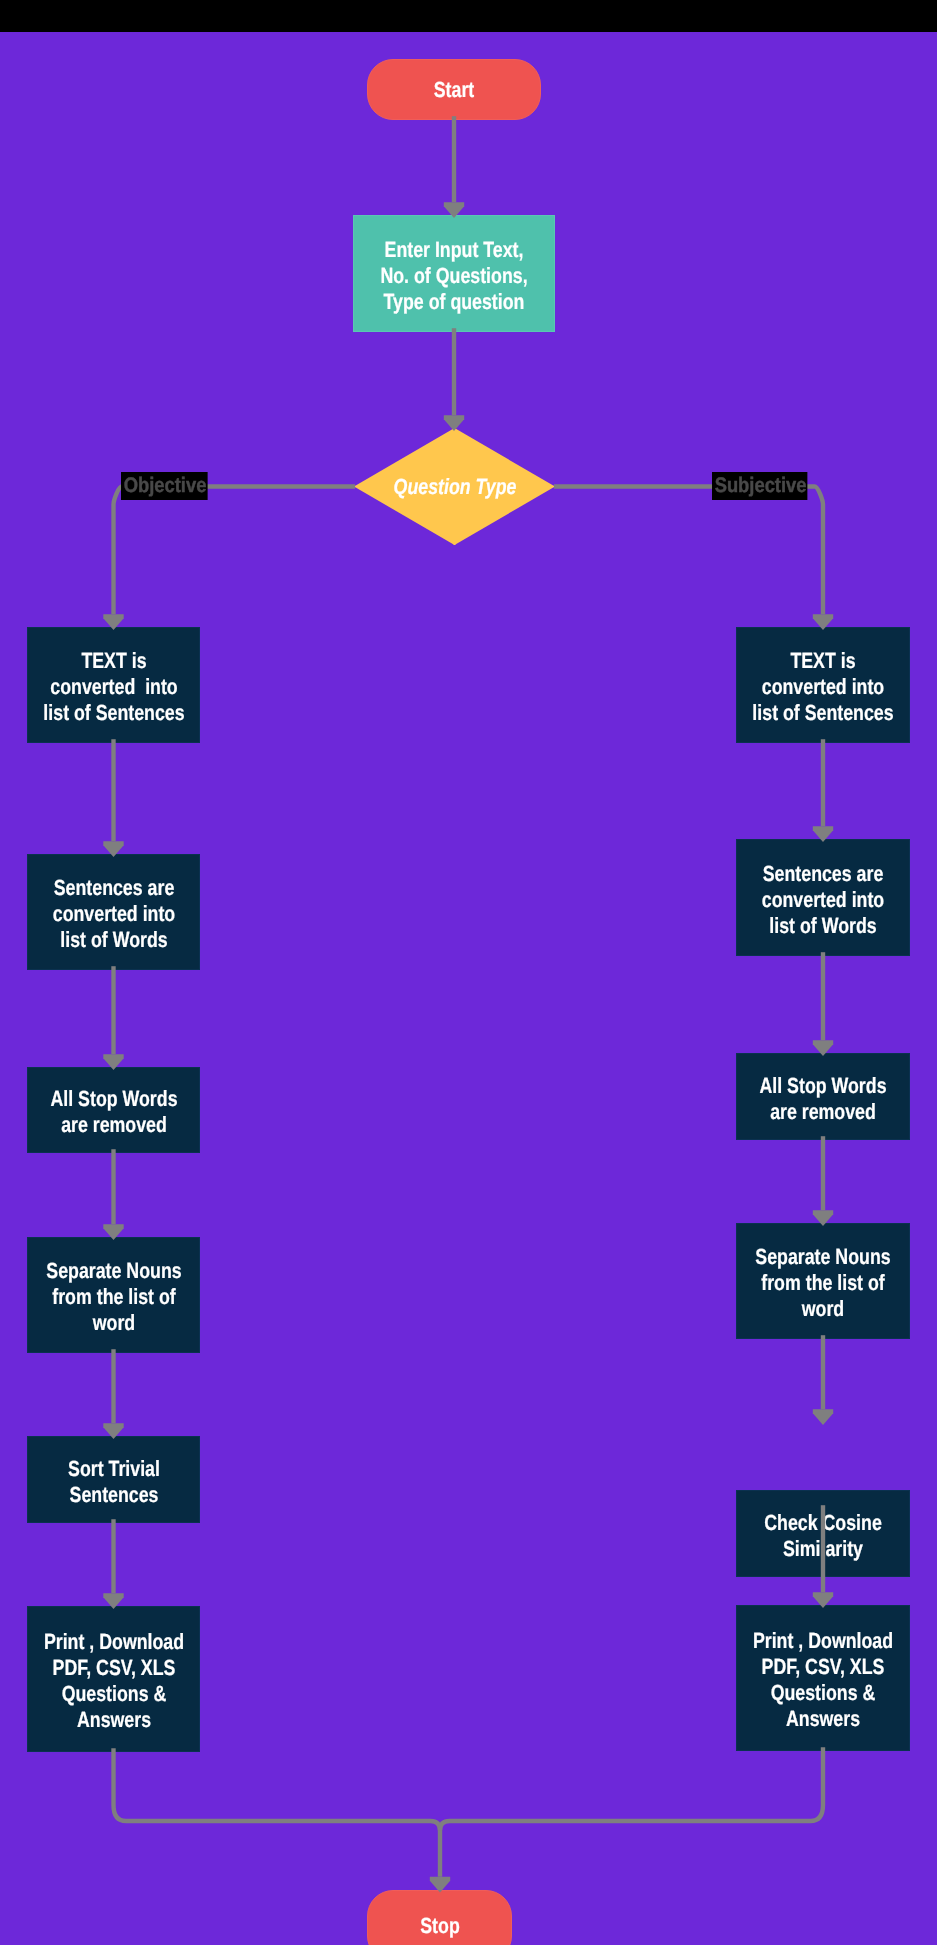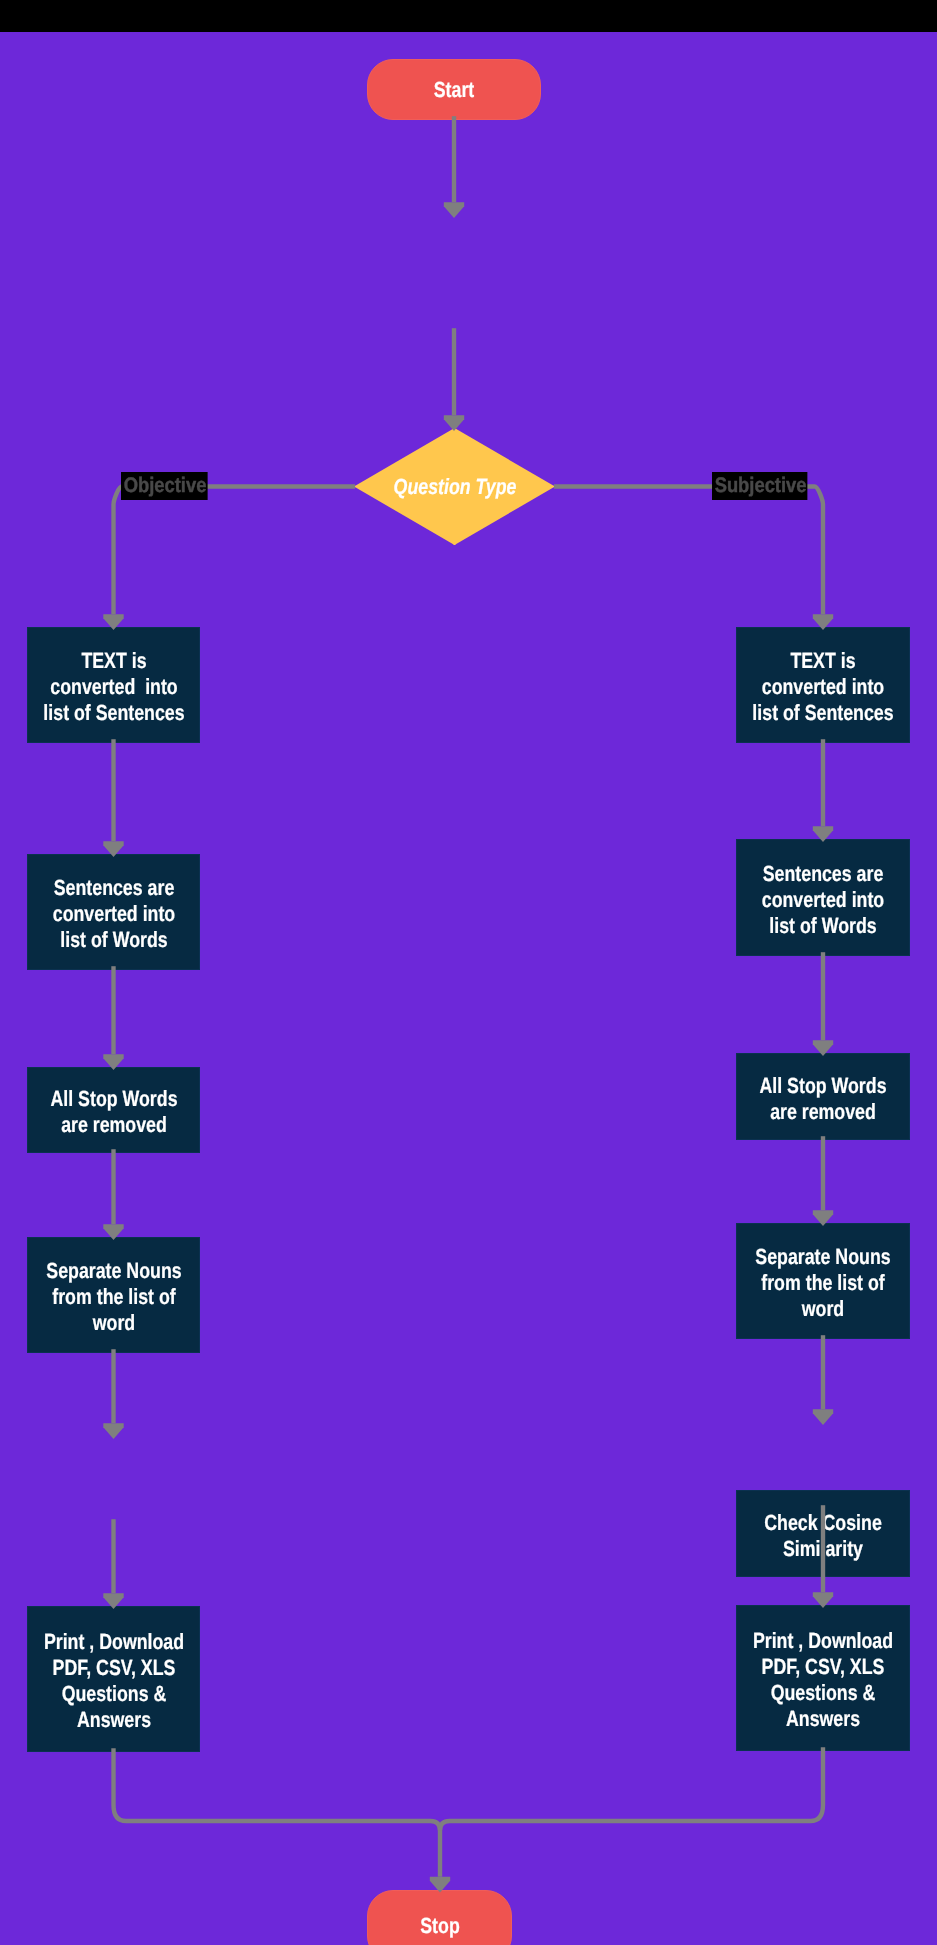--- a/index.html
+++ b/index.html
@@ -62,20 +62,25 @@
       <path d="M 812.8 1560.2 L 833.2 1560.2 L 833.2 1564.2 L 823 1576 L 812.8 1564.2 Z" fill="#7f7f7f" stroke="none"></path>
       <path d="M 113.5 1716.2 V 1773 C 113.5 1784 118 1789 126 1789 H 430.5 C 436 1789 440 1791.6 440 1798.5 V 1844.7" fill="none" stroke="#7f7f7f" stroke-width="4.4" stroke-linecap="butt" stroke-linejoin="round"></path>
       <path d="M 823 1715.2 V 1773 C 823 1784 818.5 1789 810.5 1789 H 449.5 C 444 1789 440 1791.6 440 1798.5 V 1798.5" fill="none" stroke="#7f7f7f" stroke-width="4.4" stroke-linecap="butt" stroke-linejoin="round"></path>
       <path d="M 429.8 1844.7 L 450.2 1844.7 L 450.2 1848.7 L 440 1860.5 L 429.8 1848.7 Z" fill="#7f7f7f" stroke="none"></path>
     </svg>
 
   <div class="node terminator one-line" style="left: 367px; top: 27px; width: 174px; height: 61px; background: rgb(239, 83, 80); border: 1px solid rgb(240, 93, 90);">
     <div class="node-label">Start</div>
   </div>
 
+  <div class="node" style="left: 353px; top: 183px; width: 202px; height: 117px; background: rgb(79, 193, 172); border: 1px solid rgb(90, 198, 179);">
+    <div class="node-label">Enter Input Text,
+No. of Questions,
+Type of question</div>
+  </div>
 
   <div class="node one-line" style="left: 354px; top: 396px; width: 201px; height: 117px; font-style: italic;">
     <div class="diamond-shape" style="background: rgb(255, 199, 77); box-shadow: rgb(255, 202, 88) 0px 0px 0px 1px inset;"></div>
     <div class="node-label">Question Type</div>
   </div>
 
   <div class="node" style="left: 27px; top: 595px; width: 173px; height: 116px; background: rgb(6, 42, 66); border: 1px solid rgb(10, 49, 80);">
     <div class="node-label">TEXT is
 converted  into
 list of Sentences</div>
@@ -86,20 +91,24 @@
 list of Words</div>
   </div>
   <div class="node" style="left: 27px; top: 1035px; width: 173px; height: 86px; background: rgb(6, 42, 66); border: 1px solid rgb(10, 49, 80);">
     <div class="node-label">All Stop Words
 are removed</div>
   </div>
   <div class="node" style="left: 27px; top: 1205px; width: 173px; height: 116px; background: rgb(6, 42, 66); border: 1px solid rgb(10, 49, 80);">
     <div class="node-label">Separate Nouns
 from the list of
 word</div>
+  </div>
+  <div class="node" style="left: 27px; top: 1404px; width: 173px; height: 87px; background: rgb(6, 42, 66); border: 1px solid rgb(10, 49, 80);">
+    <div class="node-label">Sort Trivial
+Sentences</div>
   </div>
   <div class="node" style="left: 27px; top: 1574px; width: 173px; height: 146px; background: rgb(6, 42, 66); border: 1px solid rgb(10, 49, 80);">
     <div class="node-label">Print , Download
 PDF, CSV, XLS
 Questions &amp;
 Answers</div>
   </div>
 
   <div class="node" style="left: 736px; top: 595px; width: 174px; height: 116px; background: rgb(6, 42, 66); border: 1px solid rgb(10, 49, 80);">
     <div class="node-label">TEXT is

